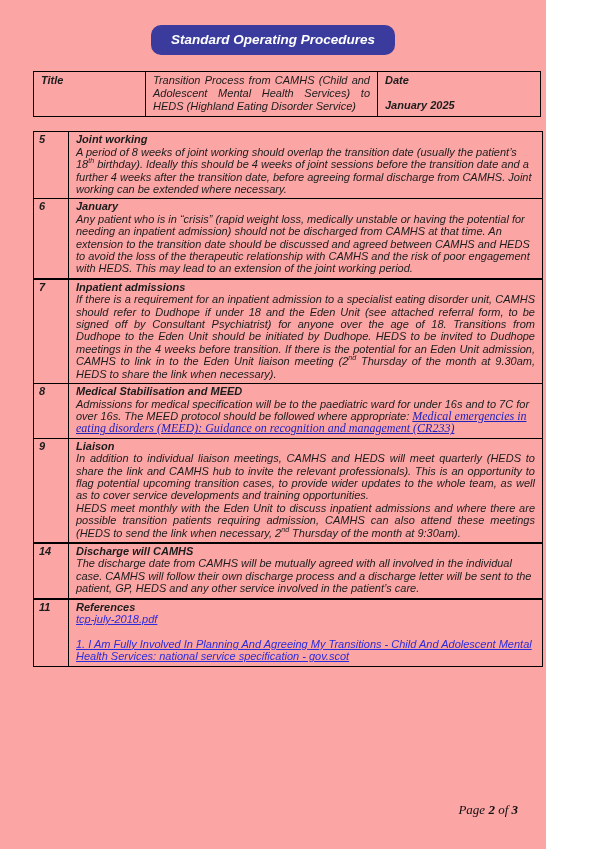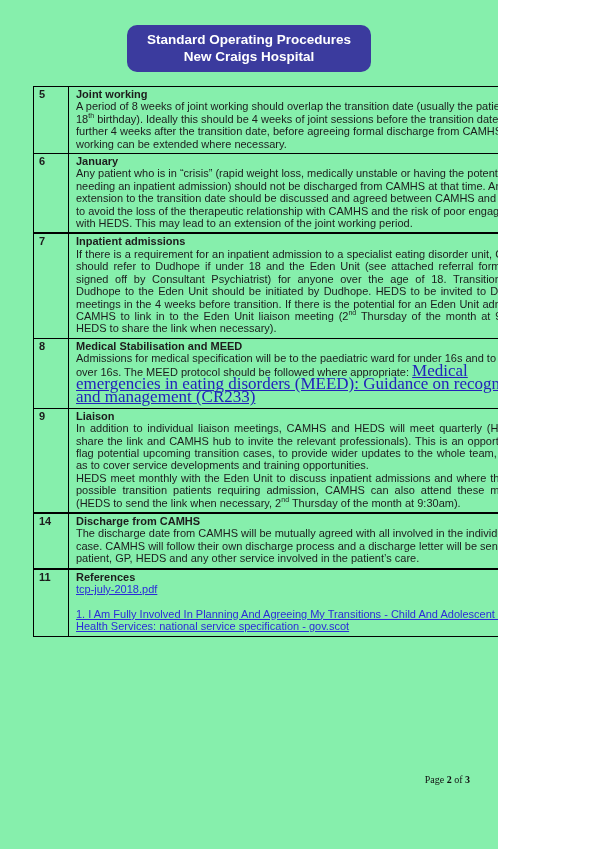--- a/index.html
+++ b/index.html
@@ -6,25 +6,26 @@
     --banner-bg:#3b3b9e;
     --link-sans:#2b2bd9;
     --link-serif:#2222bb;
     --ink:#1c1c1c;
     --line:#000000;
   }
   *{margin:0;padding:0;box-sizing:border-box;}
   html,body{background:#ffffff;}
   .page{
     position:relative;
-    width:498px;height:849px;
-    background:#86efac;
+    width:546px;height:849px;
+    background:#fca5a5;
     overflow:hidden;
     font-family:"Liberation Sans","DejaVu Sans",sans-serif;
     color:var(--ink);
+    font-style:italic;
   }
   
   .banner{
     display:table;
     margin:25px auto 0 auto;
     background:var(--banner-bg);
     color:#ffffff;
     border-radius:10px;
     padding:6px 20px 7px 20px;
     text-align:center;
@@ -74,44 +75,55 @@
   .para.justify{text-align:justify;}
   .sup{vertical-align:super;font-size:7px;line-height:0;}
   a.link{
     color:var(--link-sans);
     text-decoration:underline;
     cursor:pointer;
   }
   a.link.serif{
     color:var(--link-serif);
     font-family:"Liberation Serif","DejaVu Serif",serif;
-    font-size:17px;
+    font-size:12px;
   }
   
   .footer{
     position:absolute;
-    top:774px;
+    top:802px;
     right:28px;
     font-family:"Liberation Serif","DejaVu Serif",serif;
-    font-size:10px;
+    font-size:13px;
     color:#111;
     white-space:pre;
   }
   .footer .b{font-weight:bold;}
 </style>
 </head>
 <body>
 
 <div class="page">
 
   <div class="banner">
     <div>Standard Operating Procedures</div>
-    <div>New Craigs Hospital</div>
   </div>
 
+  <table class="title-table">
+    <tbody>
+        <tr>
+      <td class="c1">Title</td>
+      <td class="c2">Transition Process from CAMHS (Child and Adolescent Mental Health Services) to HEDS (Highland Eating Disorder Service)</td>
+      <td class="c3">
+        <div>Date</div>
+        <div class="date-value">January 2025</div>
+      </td>
+    </tr>
+  </tbody>
+    </table>
 
   <table class="sop-table">
     <tbody>
         <tr>
           <td class="num">5</td>
           <td>
             <div class="heading">Joint working</div>
             <div class="para"><span>A period of 8 weeks of joint working should overlap the transition date (usually the patient’s 18</span><span class="sup">th</span><span> birthday). Ideally this should be 4 weeks of joint sessions before the transition date and a further 4 weeks after the transition date, before agreeing formal discharge from CAMHS. Joint working can be extended where necessary.</span></div>
           </td>
         </tr>
@@ -140,21 +152,21 @@
           <td class="num">9</td>
           <td>
             <div class="heading">Liaison</div>
             <div class="para justify"><span>In addition to individual liaison meetings, CAMHS and HEDS will meet quarterly (HEDS to share the link and CAMHS hub to invite the relevant professionals). This is an opportunity to flag potential upcoming transition cases, to provide wider updates to the whole team, as well as to cover service developments and training opportunities.</span></div>
             <div class="para justify"><span>HEDS meet monthly with the Eden Unit to discuss inpatient admissions and where there are possible transition patients requiring admission, CAMHS can also attend these meetings (HEDS to send the link when necessary, 2</span><span class="sup">nd</span><span> Thursday of the month at 9:30am).</span></div>
           </td>
         </tr>
         <tr class="thick-top">
           <td class="num">14</td>
           <td>
-            <div class="heading">Discharge from CAMHS</div>
+            <div class="heading">Discharge will CAMHS</div>
             <div class="para"><span>The discharge date from CAMHS will be mutually agreed with all involved in the individual case. CAMHS will follow their own discharge process and a discharge letter will be sent to the patient, GP, HEDS and any other service involved in the patient’s care.</span></div>
           </td>
         </tr>
         <tr class="thick-top">
           <td class="num">11</td>
           <td>
             <div class="heading">References</div>
             <div class="para"><a class="link">tcp-july-2018.pdf</a></div>
             <div class="para"><span>&nbsp;</span></div>
             <div class="para"><a class="link">1. I Am Fully Involved In Planning And Agreeing My Transitions - Child And Adolescent Mental Health Services: national service specification - gov.scot</a></div>

